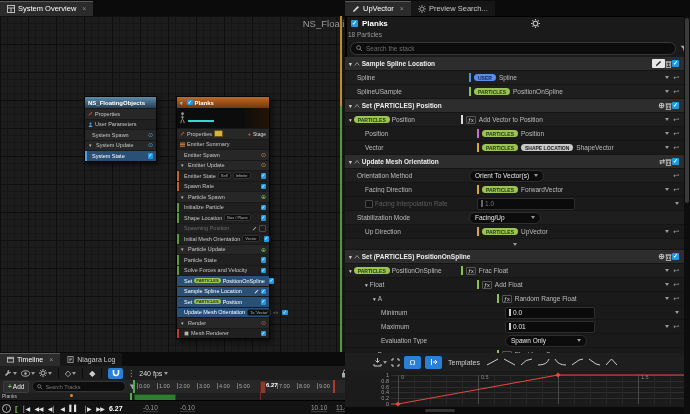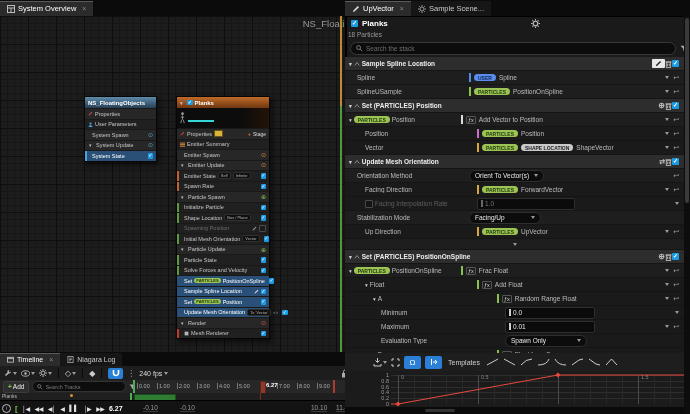--- a/index.html
+++ b/index.html
@@ -465,21 +465,21 @@
           <path d="M1 7l1.5-.4L7 2.2 5.8 1 1.4 5.5z" fill="#ddd"></path>
         </svg>
       <span>UpVector</span>
       <span class="tx"></span>
     </div>
     <div class="tab">
       <svg class="minisvg" width="8" height="8" viewBox="0 0 8 8">
           <circle cx="4" cy="4" r="2" fill="none" stroke="#999"></circle>
           <path d="M4 0v1.4M4 6.6V8M0 4h1.4M6.6 4H8M1.2 1.2l1 1M5.8 5.8l1 1M6.8 1.2l-1 1M2.2 5.8l-1 1" stroke="#999"></path>
         </svg>
-      <span>Sample Scene...</span>
+      <span>Preview Search...</span>
     </div>
   </div>
   <div class="abs" id="rp-head">
     <span class="cb"></span>
     <span id="rp-name">Planks</span>
     <span class="sp"></span>
     <svg width="9" height="9" viewBox="0 0 8 8" style="margin-right:150px;">
         <circle cx="4" cy="4" r="2" fill="none" stroke="#bbb"></circle>
         <path d="M4 0v1.4M4 6.6V8M0 4h1.4M6.6 4H8M1.2 1.2l1 1M5.8 5.8l1 1M6.8 1.2l-1 1M2.2 5.8l-1 1" stroke="#bbb"></path>
       </svg>

